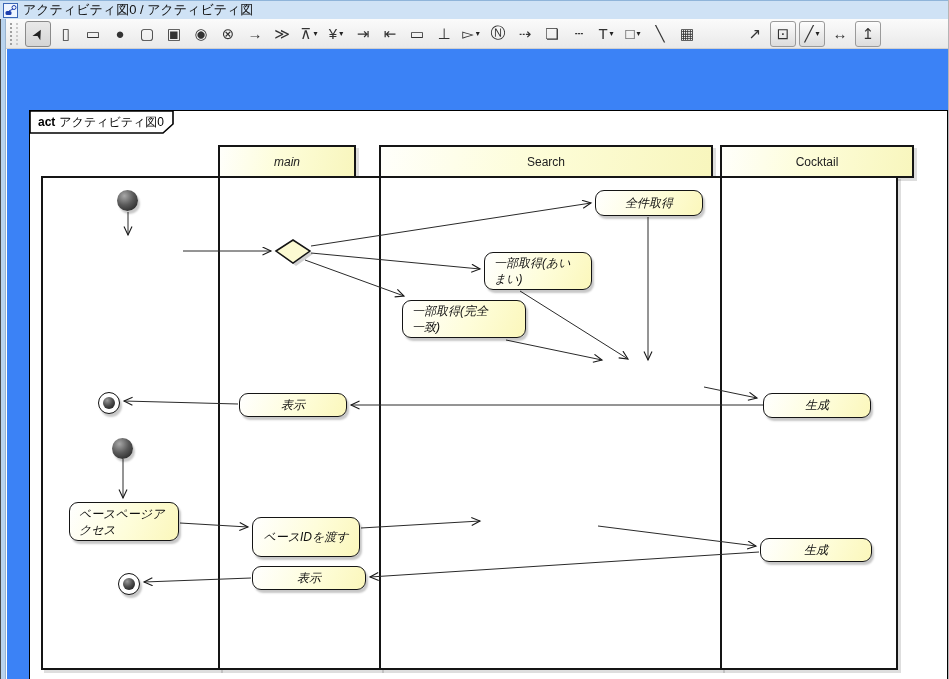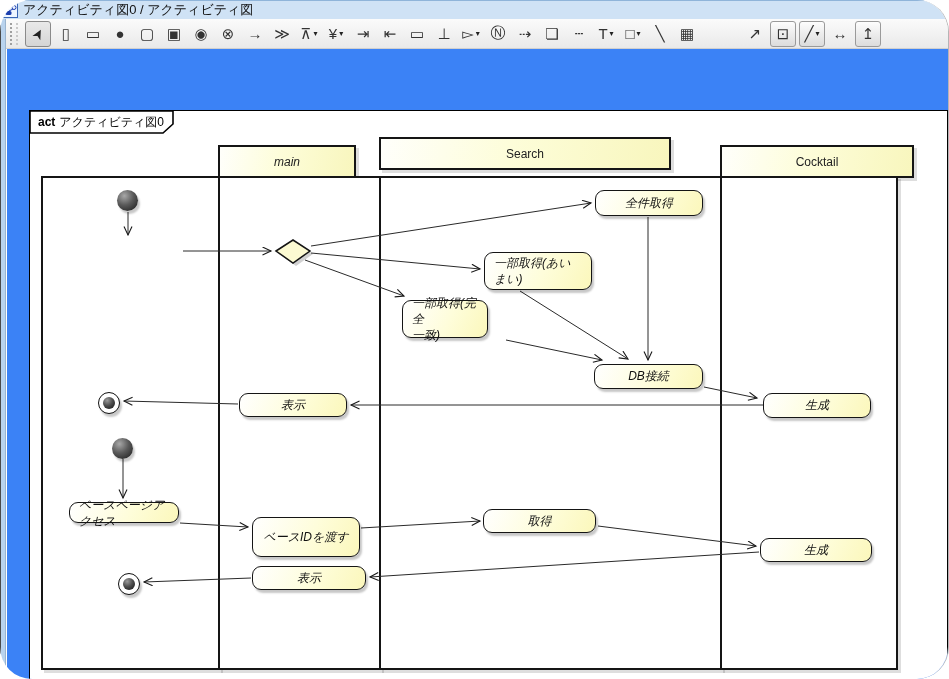--- a/index.html
+++ b/index.html
@@ -1,18 +1,18 @@
 <!DOCTYPE html>
 <html><head>
 <meta charset="utf-8">
 <style>
   html,body{margin:0;padding:0;}
   body{font-family:"Liberation Sans","DejaVu Sans",sans-serif;background:#fff;}
   .window{position:relative;width:949px;height:679px;overflow:hidden;background:#fff;
-          border-right:1px solid #b5b5b5;box-sizing:border-box;border-radius:32px;}
+          border-right:1px solid #b5b5b5;box-sizing:border-box;}
   
   .titlebar{position:absolute;left:0;top:0;width:949px;height:19px;background:#cfe2f5;
             border-top:1px solid #8fb4d9;display:flex;align-items:center;gap:5px;padding-left:3px;box-sizing:border-box;}
   .titlebar .title{font-size:13px;color:#111;}
   
   .leftstrip{position:absolute;left:0;top:19px;width:6px;height:660px;background:#b9d3ee;
              border-left:1px solid #4a4a4a;border-right:1px solid #9ab4cf;box-sizing:border-box;}
   
   .toolbar{position:absolute;left:6px;top:19px;width:943px;height:30px;
            background:linear-gradient(#fbfbfb,#e9e9e9);border-bottom:1px solid #cfcfcf;
@@ -174,21 +174,21 @@
     <div class="frame"></div>
 
     <div class="frametab">
       <svg width="150" height="26">
         <path d="M1,1 H144 V14 L134,23 H1 Z" fill="#ffffff" stroke="#000" stroke-width="1.6"></path>
       </svg>
       <span class="label"><b class="kw">act</b><span>アクティビティ図0</span></span>
     </div>
 
     <div class="lanecell lanehead" style="left:211px;top:96px;width:138px;height:33px;font-style:italic;">main</div>
-    <div class="lanecell lanehead" style="left:372px;top:88px;width:292px;height:33px;">Search</div>
+    <div class="lanecell lanehead" style="left:372px;top:96px;width:334px;height:33px;">Search</div>
     <div class="lanecell lanehead" style="left:713px;top:96px;width:194px;height:33px;">Cocktail</div>
 
     <div class="lanecell lanebody" style="left:34px;top:127px;width:179px;height:494px;"></div>
     <div class="lanecell lanebody" style="left:211px;top:127px;width:163px;height:494px;"></div>
     <div class="lanecell lanebody" style="left:372px;top:127px;width:343px;height:494px;"></div>
     <div class="lanecell lanebody" style="left:713px;top:127px;width:178px;height:494px;"></div>
 
     <svg class="edges" width="949" height="679">
       <defs>
         <marker id="arr" markerWidth="11" markerHeight="10" refX="9" refY="4.5" orient="auto" markerUnits="userSpaceOnUse">
@@ -218,35 +218,33 @@
         <polygon points="272,205 289,194 306,205 289,217" fill="rgba(0,0,0,0.18)" stroke="none"></polygon>
         <polygon points="269,202 286,191 303,202 286,214" fill="#fcfad2" stroke="#151515" stroke-width="1.5"></polygon>
       </g>
     </svg>
 
     <div class="initial" style="left:110px;top:141px;"></div>
     <div class="final" style="left:91px;top:343px;">
         <div class="dot"></div>
       </div>
     <div class="initial" style="left:105px;top:389px;"></div>
-    <div class="node multi" style="left:62px;top:453px;width:110px;height:21px;">ベースページア
+    <div class="node multi" style="left:62px;top:453px;width:110px;height:39px;">ベースページア
 クセス</div>
     <div class="final" style="left:111px;top:524px;">
         <div class="dot"></div>
       </div>
 
     <div class="node" style="left:232px;top:344px;width:108px;height:24px;">表示</div>
     <div class="node" style="left:245px;top:468px;width:108px;height:40px;">ベースIDを渡す</div>
     <div class="node" style="left:245px;top:517px;width:114px;height:24px;">表示</div>
 
     <div class="node" style="left:588px;top:141px;width:108px;height:26px;">全件取得</div>
     <div class="node multi" style="left:477px;top:203px;width:108px;height:38px;">一部取得(あい
 まい)</div>
-    <div class="node multi" style="left:395px;top:251px;width:86px;height:38px;">一部取得(完全
+    <div class="node multi" style="left:395px;top:251px;width:124px;height:38px;">一部取得(完全
 一致)</div>
-    <div class="node" style="left:587px;top:315px;width:109px;height:25px;">DB接続</div>
-    <div class="node" style="left:476px;top:460px;width:113px;height:24px;">取得</div>
 
     <div class="node" style="left:756px;top:344px;width:108px;height:25px;">生成</div>
     <div class="node" style="left:753px;top:489px;width:112px;height:24px;">生成</div>
 
   </div>
 </div>
 
 </body></html>

